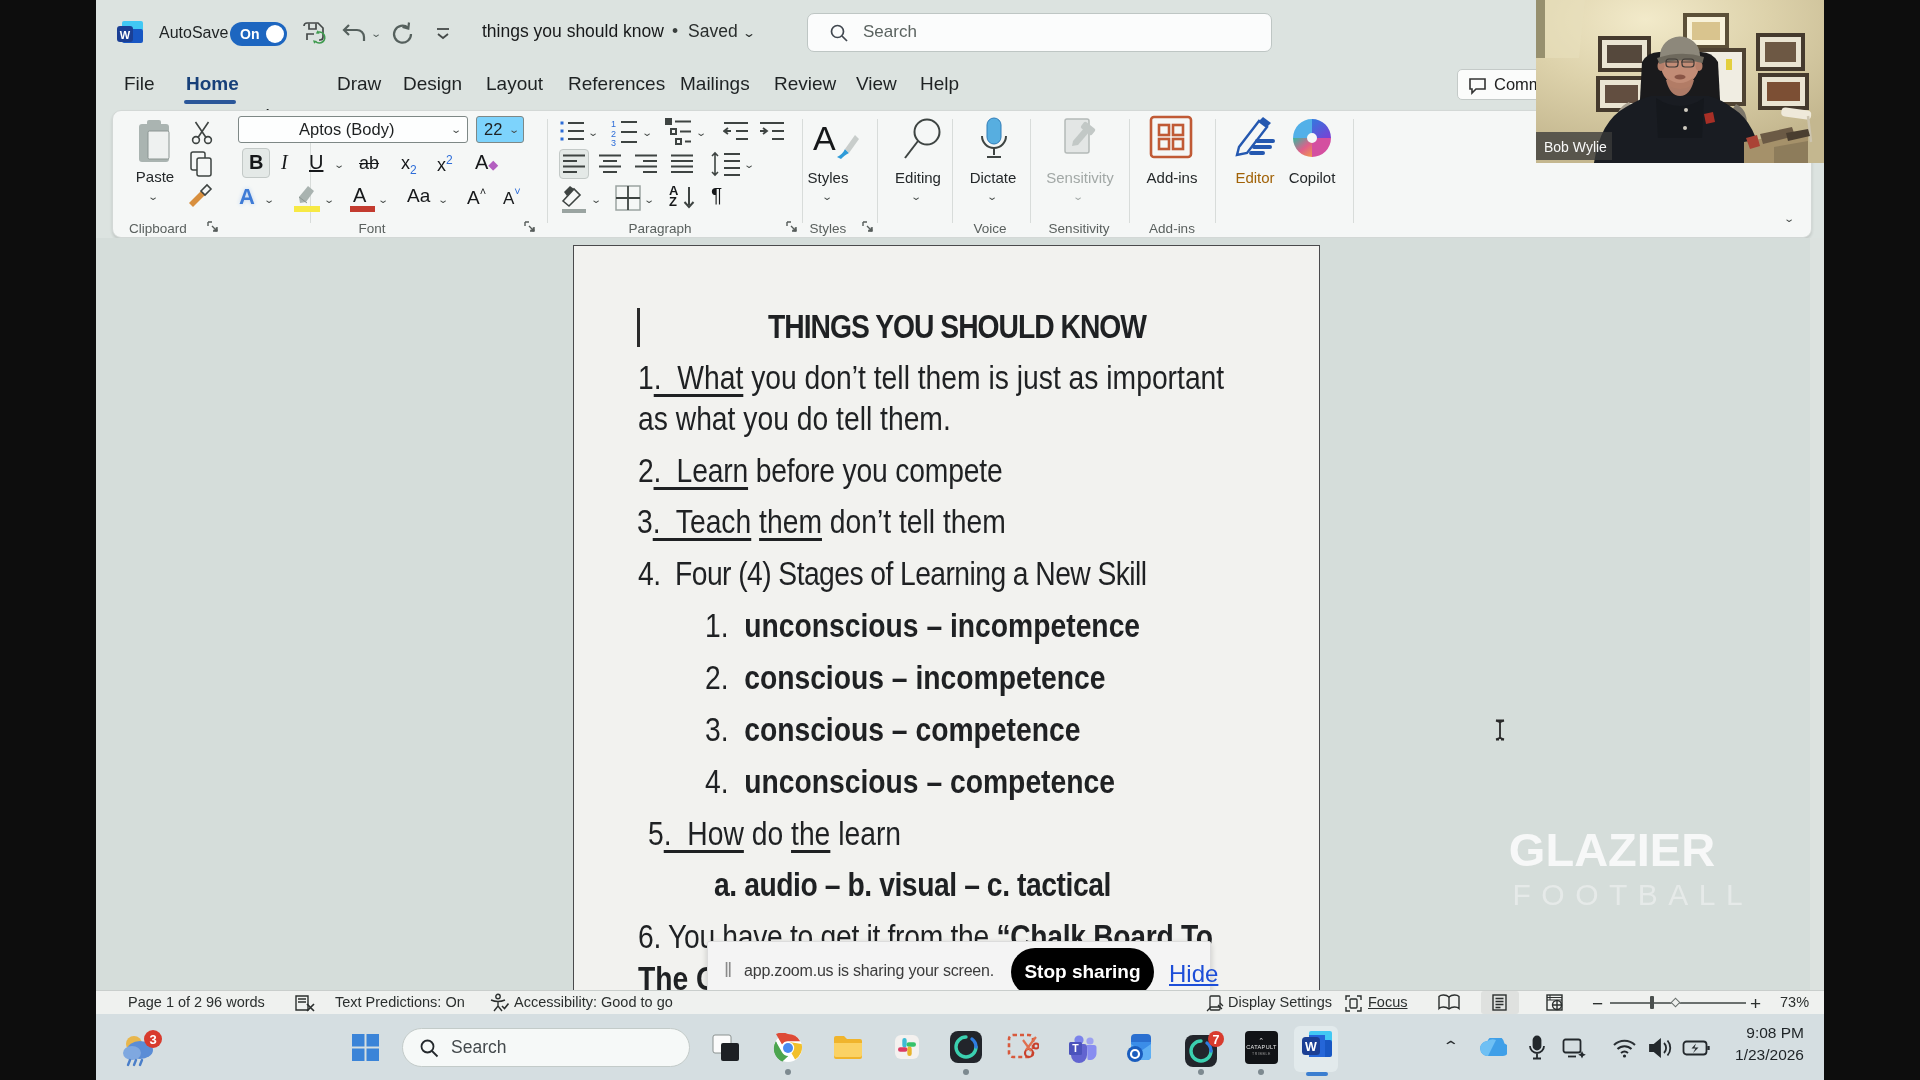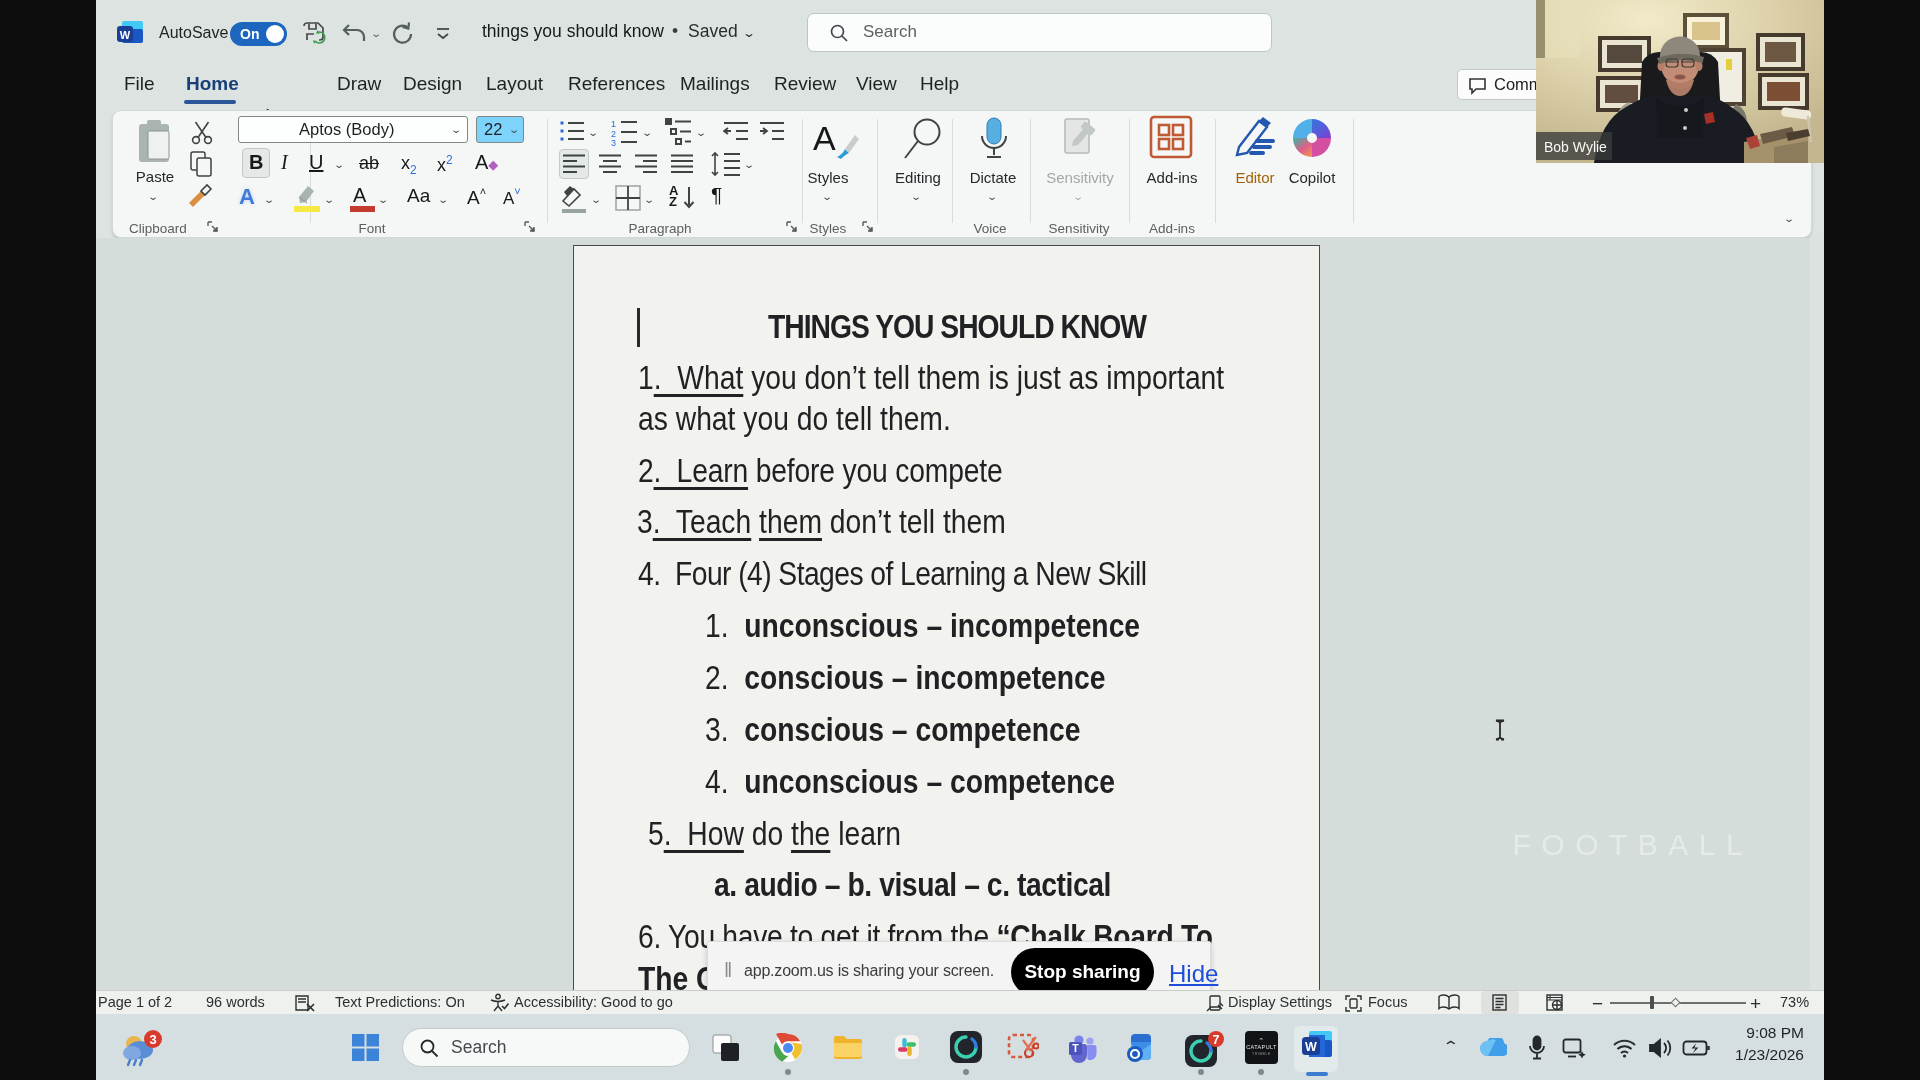--- a/index.html
+++ b/index.html
@@ -359,33 +359,34 @@
     <div class="dline" style="left:542px; top:681px; letter-spacing:-0.35px;">6. You have to get it from the <b>“Chalk Board To</b></div>
     <div class="dline" style="left:542px; top:723px;"><b>The G</b></div>
 
     <svg class="abs" style="left:1396px; top:481px;" width="16" height="22" viewBox="0 0 16 22" fill="none" stroke="#2b2b2b" stroke-width="1.8">
       <path d="M4 1.5 h3 M9 1.5 h3 M7 1.5 h2 M8 2 v18 M4 20.5 h3 M9 20.5 h3"></path>
       <path d="M4 1.5 q3 1.5 4 1.5 q1 0 4-1.5"></path>
       <path d="M4 20.5 q3-1.5 4-1.5 q1 0 4 1.5"></path>
     </svg>
 
     <div class="abs" style="left:1406px; top:587px; width:220px; text-align:center;">
+      <div style="font-size:47px; font-weight:bold; color:rgba(250,250,250,0.93); letter-spacing:0px; line-height:50px;">GLAZIER</div>
       <div style="margin-top:3px; font-size:30px; color:rgba(248,248,248,0.5); letter-spacing:10.5px; text-indent:10.5px;">FOOTBALL</div>
     </div>
   </div>
 
   <div id="zoomnotif">
     <div class="abs" style="left:16px; top:17px; font-size:20px; color:#8a8a8a;">‖</div>
     <div class="abs" style="left:36px; top:20px; font-size:16px; letter-spacing:-0.2px; color:#3c3c3c;">app.zoom.us is sharing your screen.</div>
     <div id="stopbtn">Stop sharing</div>
     <div class="abs" style="left:461px; top:18px; font-size:24px; color:#1d4ed8; text-decoration:underline;">Hide</div>
   </div>
 
   <div id="statusbar">
-    <div class="abs" style="left:2px; top:3px;">Page 1 of 2</div>
+    <div class="abs" style="left:32px; top:3px;">Page 1 of 2</div>
     <div class="abs" style="left:110px; top:3px;">96 words</div>
     <svg class="abs" style="left:198px; top:3px;" width="22" height="18" viewBox="0 0 22 18" fill="none" stroke="#2b2f2e" stroke-width="1.4">
       <path d="M2 2 h12 v14 h-12 z M4 5 h8 M4 8 h8"></path>
       <path d="M13 10 l7 7 M20 10 l-7 7" stroke-width="1.7"></path>
     </svg>
     <div class="abs" style="left:239px; top:3px;">Text Predictions: On</div>
     <svg class="abs" style="left:393px; top:2px;" width="20" height="20" viewBox="0 0 20 20" fill="none" stroke="#2b2f2e" stroke-width="1.4">
       <circle cx="9" cy="3.5" r="2.2"></circle>
       <path d="M2 7 q7 3 14 0 M9 9 v4 M9 13 l-4 5 M9 13 l4 5"></path>
       <path d="M13 13 l2.5 2.5 4-5" stroke-width="1.6"></path>
@@ -393,21 +394,21 @@
     <div class="abs" style="left:418px; top:3px;">Accessibility: Good to go</div>
     <svg class="abs" style="left:1110px; top:4px;" width="18" height="17" viewBox="0 0 18 17" fill="none" stroke="#2b2f2e" stroke-width="1.3">
       <rect x="4" y="1" width="10" height="14" rx="1"></rect>
       <path d="M4 12 h10 M1 16 l4-4 M14 8 l3 3 M12 10 l4 4"></path>
     </svg>
     <div class="abs" style="left:1132px; top:3px;">Display Settings</div>
     <svg class="abs" style="left:1249px; top:4px;" width="17" height="17" viewBox="0 0 17 17" fill="none" stroke="#2b2f2e" stroke-width="1.4">
       <path d="M1 5 v-4 h4 M12 1 h4 v4 M16 12 v4 h-4 M5 16 h-4 v-4"></path>
       <rect x="5" y="4" width="7" height="9" rx="1"></rect>
     </svg>
-    <div class="abs" style="left:1272px; top:3px;">Focus</div>
+    <div class="abs" style="left:1272px; top:3px;text-decoration:underline;">Focus</div>
     <svg class="abs" style="left:1342px; top:3px;" width="22" height="17" viewBox="0 0 22 17" fill="none" stroke="#2b2f2e" stroke-width="1.4">
       <path d="M11 3 C8 0.5 3 0.5 1 2.5 v12 C3 12.5 8 12.5 11 15 C14 12.5 19 12.5 21 14.5 v-12 C19 0.5 14 0.5 11 3 z"></path>
       <path d="M11 3 v12"></path>
     </svg>
     <div class="abs" style="left:1385px; top:0px; width:38px; height:23px; background:#dfe1df; border-radius:3px;"></div>
     <svg class="abs" style="left:1396px; top:3px;" width="15" height="17" viewBox="0 0 15 17" fill="none" stroke="#2b2f2e" stroke-width="1.4">
       <rect x="1" y="1" width="13" height="15"></rect>
       <path d="M3.5 4.5 h8 M3.5 7.5 h8 M3.5 10.5 h8 M3.5 13.5 h5"></path>
     </svg>
     <svg class="abs" style="left:1450px; top:3px;" width="17" height="17" viewBox="0 0 17 17" fill="none" stroke="#2b2f2e" stroke-width="1.4">

